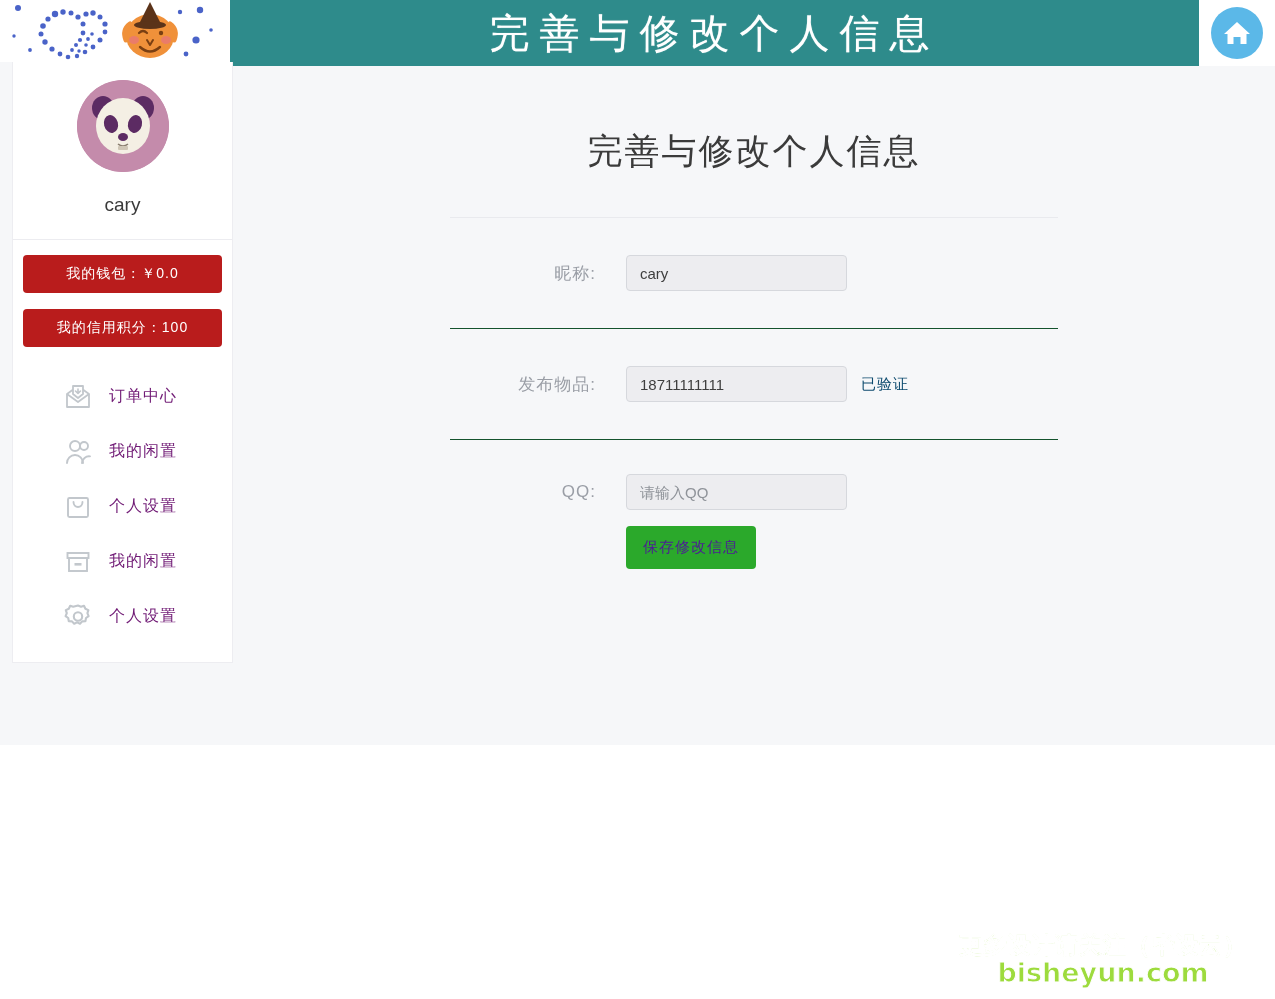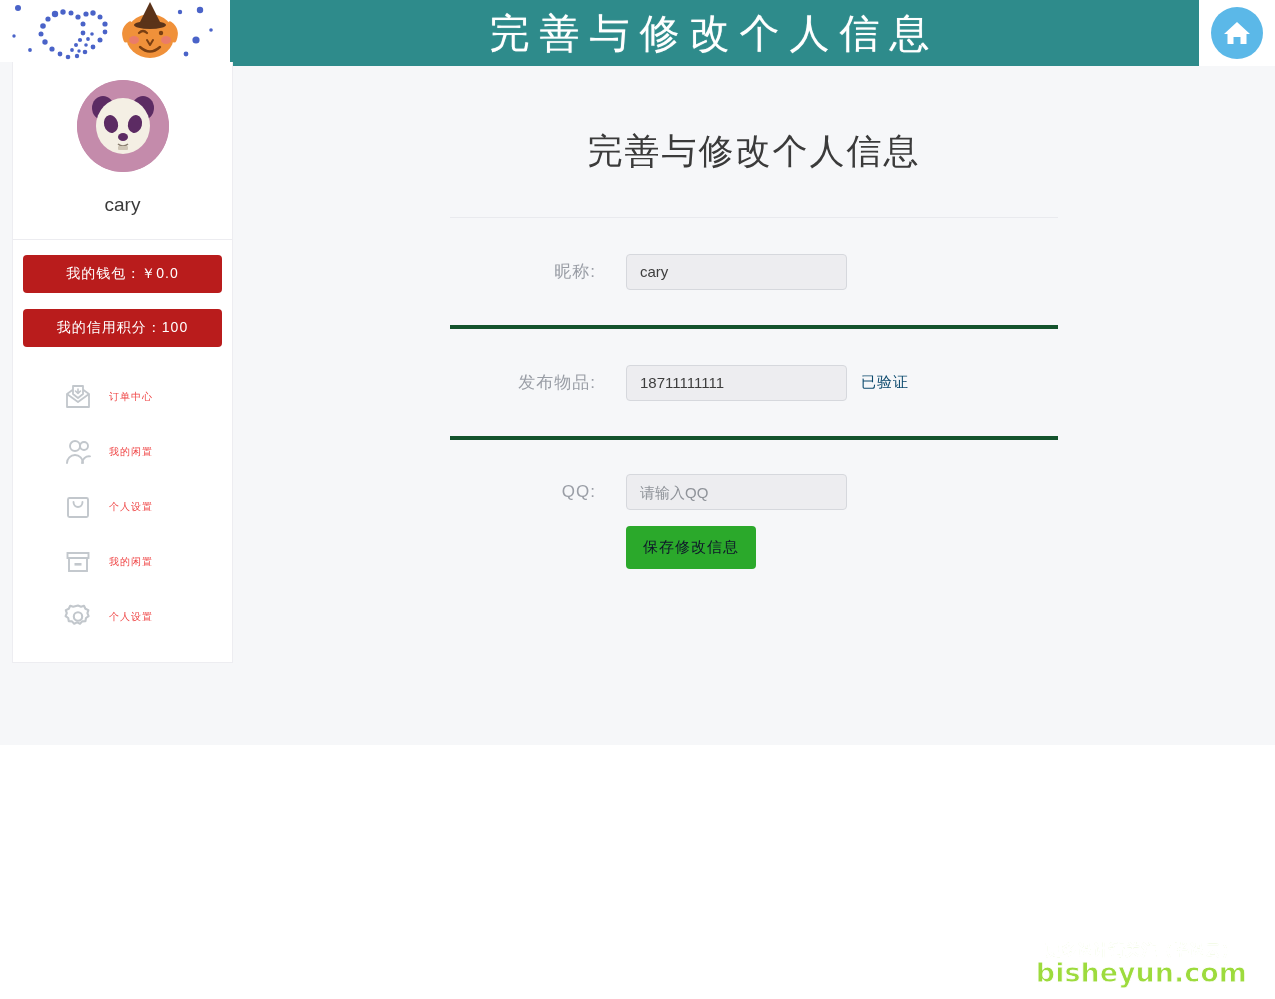--- a/index.html
+++ b/index.html
@@ -132,22 +132,22 @@
   }
   .menu-icon {
     width: 30px; height: 30px;
     display: flex;
     align-items: center;
     justify-content: center;
     flex: none;
   }
   .menu-label {
     margin-left: 16px;
-    font-size: 10px;
-    color: #ef4444;
+    font-size: 16px;
+    color: #701a75;
     letter-spacing: 1px;
     white-space: nowrap;
   }
 
   
   .main {
     position: absolute;
     left: 233px; top: 66px;
     width: 1042px; height: 679px;
   }
@@ -165,21 +165,21 @@
     background: #e9eaee;
     margin: 42px auto 0 auto;
   }
 
   .form-area { width: 608px; margin: 0 auto; }
   .form-row {
     position: relative;
     height: 111px;
     display: flex;
     align-items: center;
-    border-bottom: 4px solid #14532d;
+    border-bottom: 1px solid #14532d;
   }
   .form-row.last { border-bottom: none; height: 104px; }
   .form-label {
     width: 176px;
     text-align: right;
     padding-right: 30px;
     font-size: 17px;
     color: #9a9ea6;
     letter-spacing: 1px;
     white-space: nowrap;
@@ -211,39 +211,39 @@
     padding-left: 176px;
     margin-top: -18px;
   }
   .save-btn {
     display: inline-flex;
     align-items: center;
     justify-content: center;
     height: 43px;
     padding: 0 17px;
     background: #2ba92b;
-    color: #0f172a;
+    color: #4c1d95;
     font-size: 15px;
     border: none;
     border-radius: 4px;
     letter-spacing: 1px;
     cursor: pointer;
     font-family: "Liberation Sans", sans-serif;
   }
 
   
   .watermark {
     position: absolute;
     right: 28px;
     bottom: 12px;
     text-align: center;
     user-select: none;
   }
   .wm-line1 {
-    font-size: 15px;
+    font-size: 23px;
     font-weight: bold;
     color: #9ddb3d;
     letter-spacing: 1px;
     -webkit-text-stroke: 0.9px #ffffff;
     line-height: 1.15;
     white-space: nowrap;
   }
   .wm-line2 {
     font-size: 27px;
     font-weight: bold;

